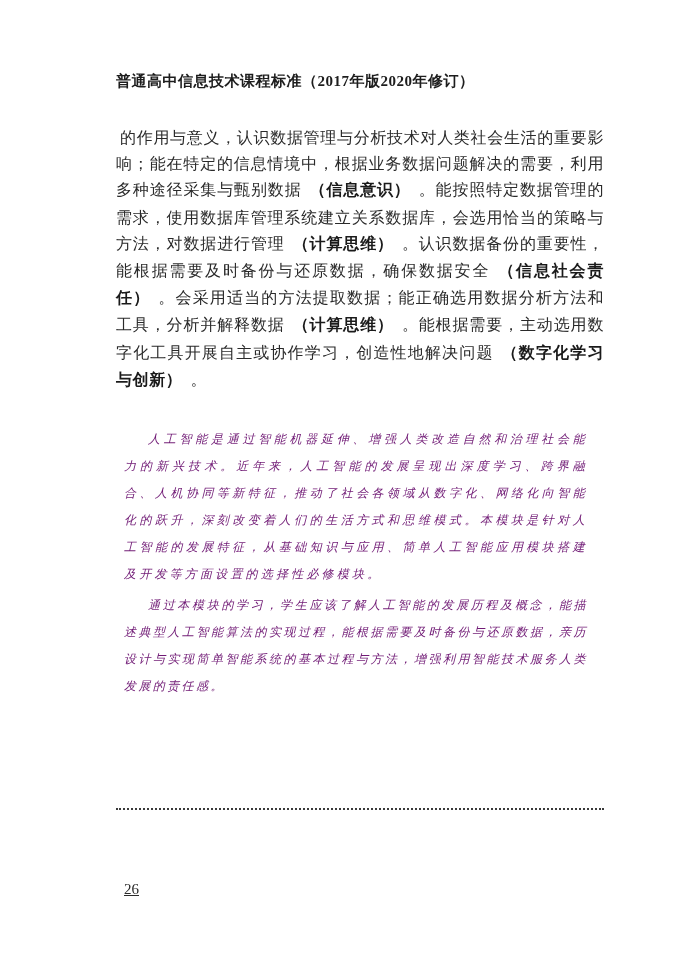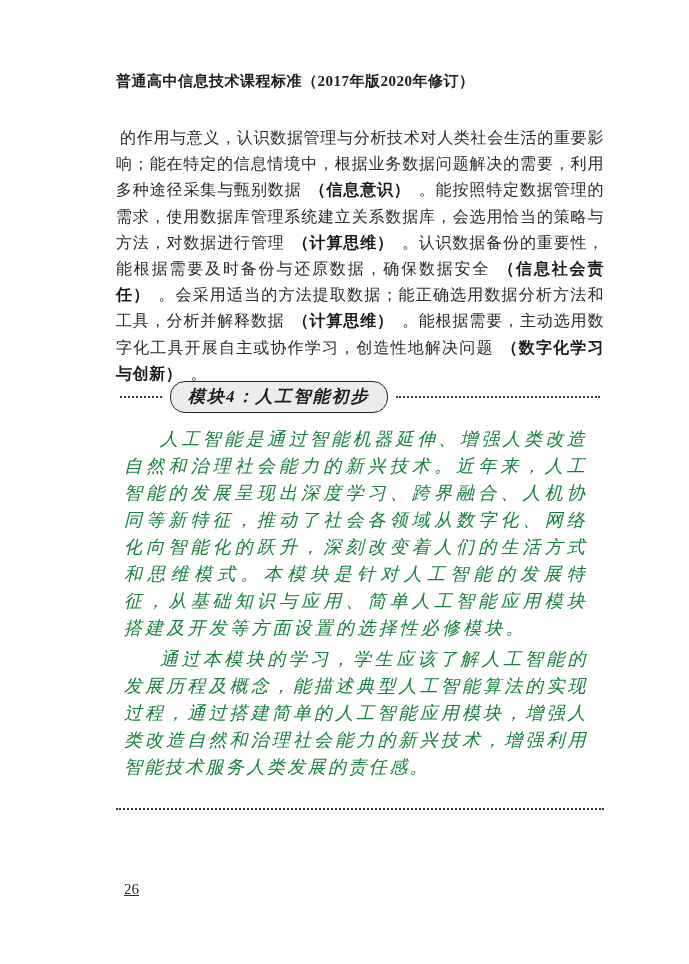--- a/index.html
+++ b/index.html
@@ -27,21 +27,21 @@
   }
 
   .intro {
     position: absolute; left: 100px; top: 109px; width: 488px;
     font-size: 16px; line-height: 26.2px;
     text-align: justify; letter-spacing: 0.6px;
     color: #2a2a2a;
   }
   .intro .seg.bold {
     font-weight: bold;
-    font-family: Liberation Serif, serif;
+    font-family: Liberation Mono, monospace;
     color: #1a1a1a;
   }
 
   .module-banner {
     position: absolute; left: 100px; top: 366px; width: 488px;
     display: flex; align-items: center; height: 30px;
   }
   .dotline { border-top: 2px dotted #3a3a3a; height: 0; }
   .dotline.left  { width: 42px; }
   .dotline.right { flex: 1; }
@@ -52,22 +52,22 @@
     padding: 3px 17px 4px;
     font-size: 17px; font-weight: bold; font-style: italic;
     letter-spacing: 2px; white-space: nowrap;
     color: #1c1c1c;
     box-shadow: 0 0 0 1px rgba(0,0,0,0.03);
   }
 
   .kai-block {
     position: absolute; left: 104px; top: 406px; width: 472px;
     font-style: italic;
-    font-size: 18px; line-height: 27px;
-    color: #15803d;
+    font-size: 12px; line-height: 27px;
+    color: #701a75;
     text-align: justify;
     font-family: "Liberation Serif", serif;
   }
   .kai-block p { text-indent: 2em; letter-spacing: 2.4px; }
   .kai-block p.first { letter-spacing: 3.2px; }
 
   .section-end-rule {
     position: absolute; left: 100px; top: 792px; width: 488px;
     border-top: 2px dotted #3a3a3a; height: 0;
   }
@@ -81,29 +81,24 @@
 </style>
 </head>
 <body>
 
 <div class="page">
 
   <div class="running-header">普通高中信息技术课程标准（2017年版2020年修订）</div>
 
   <div class="intro"><span class="seg">的作用与意义，认识数据管理与分析技术对人类社会生活的重要影响；能在特定的信息情境中，根据业务数据问题解决的需要，利用多种途径采集与甄别数据</span><span class="seg bold">（信息意识）</span><span class="seg">。能按照特定数据管理的需求，使用数据库管理系统建立关系数据库，会选用恰当的策略与方法，对数据进行管理</span><span class="seg bold">（计算思维）</span><span class="seg">。认识数据备份的重要性，能根据需要及时备份与还原数据，确保数据安全</span><span class="seg bold">（信息社会责任）</span><span class="seg">。会采用适当的方法提取数据；能正确选用数据分析方法和工具，分析并解释数据</span><span class="seg bold">（计算思维）</span><span class="seg">。能根据需要，主动选用数字化工具开展自主或协作学习，创造性地解决问题</span><span class="seg bold">（数字化学习与创新）</span><span class="seg">。</span></div>
 
-  <div class="module-banner">
-    <span class="dotline left"></span>
-    <span class="module-capsule">模块4：人工智能初步</span>
-    <span class="dotline right"></span>
-  </div>
 
   <div class="kai-block">
       <p class="kai-para first">人工智能是通过智能机器延伸、增强人类改造自然和治理社会能力的新兴技术。近年来，人工智能的发展呈现出深度学习、跨界融合、人机协同等新特征，推动了社会各领域从数字化、网络化向智能化的跃升，深刻改变着人们的生活方式和思维模式。本模块是针对人工智能的发展特征，从基础知识与应用、简单人工智能应用模块搭建及开发等方面设置的选择性必修模块。</p>
-      <p class="kai-para">通过本模块的学习，学生应该了解人工智能的发展历程及概念，能描述典型人工智能算法的实现过程，通过搭建简单的人工智能应用模块，增强人类改造自然和治理社会能力的新兴技术，增强利用智能技术服务人类发展的责任感。</p>
+      <p class="kai-para">通过本模块的学习，学生应该了解人工智能的发展历程及概念，能描述典型人工智能算法的实现过程，能根据需要及时备份与还原数据，亲历设计与实现简单智能系统的基本过程与方法，增强利用智能技术服务人类发展的责任感。</p>
     </div>
 
   <div class="section-end-rule"></div>
 
   <div class="page-number">26</div>
 
   <div class="edge-strip"></div>
 
 </div>
 

